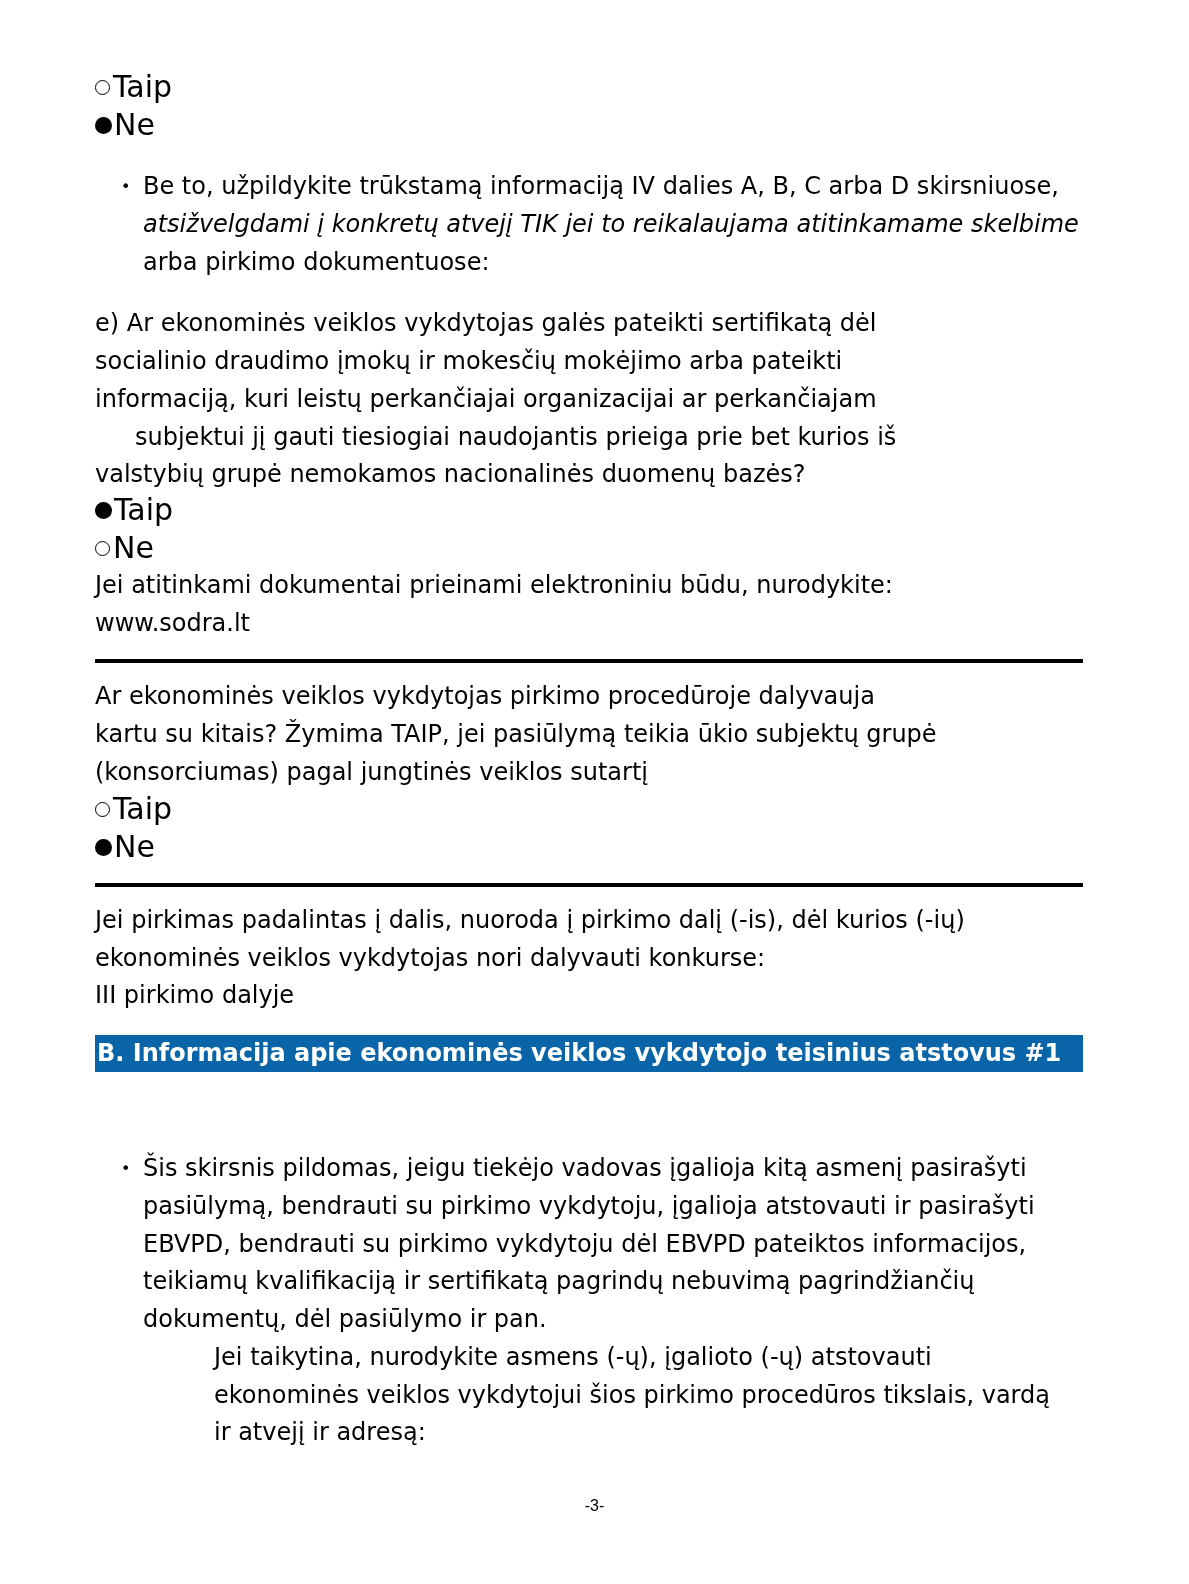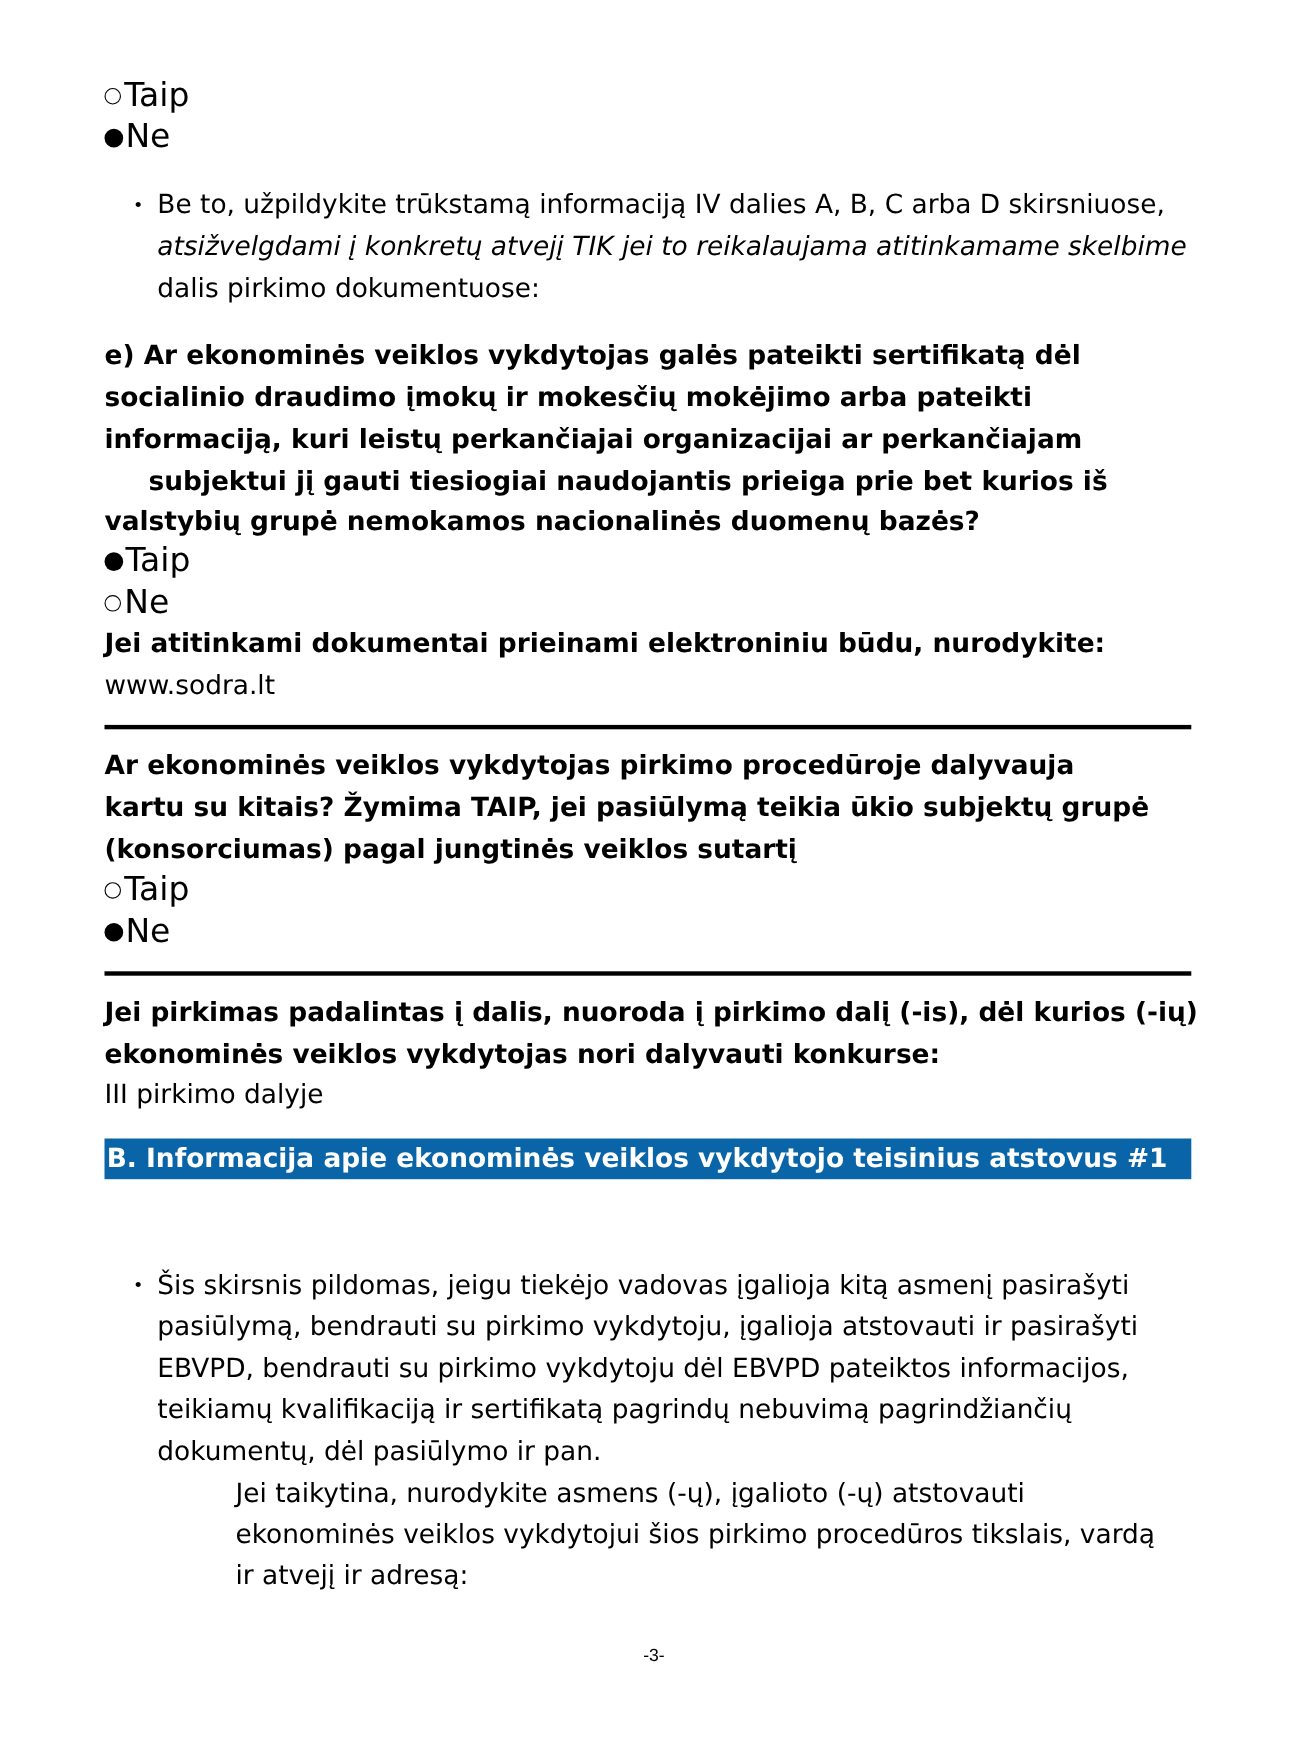--- a/index.html
+++ b/index.html
@@ -2,21 +2,21 @@
 <html><head>
   <meta charset="utf-8">
   <style>
     html, body { margin: 0; padding: 0; background: #ffffff; }
     body {
       width: 1189px; height: 1584px; position: relative; overflow: hidden;
       font-family: "DejaVu Sans", sans-serif; color: #000;
     }
     .abs { position: absolute; }
     .line { font-size: 24px; line-height: 38px; white-space: nowrap; }
-    .bold { font-weight: bold; }
+    .bold { font-weight: normal; }
     .radio-row { position: absolute; left: 95px; font-size: 30px; line-height: 38px; display: flex; align-items: center; }
     .radio { display: inline-block; width: 15px; height: 15px; border-radius: 50%; margin-right: 3px; box-sizing: border-box; }
     .radio.off { border: 1px solid #000; background: #fff; }
     .radio.on { background: #000; width: 17px; height: 17px; margin-right: 2px; }
     .rule { position: absolute; left: 95px; width: 988px; height: 4px; background: #000; }
     .section-header {
       position: absolute; left: 95px; top: 1035px; width: 988px; height: 37px;
       background: #0a65a8; color: #fff; font-weight: bold; font-size: 24px;
       line-height: 37px; padding-left: 2px; box-sizing: border-box; white-space: nowrap;
     }
@@ -31,21 +31,21 @@
   <span>Taip</span>
 </div>
 <div class="radio-row" style="top:106px;">
   <span class="radio on"></span>
   <span>Ne</span>
 </div>
 
 <span class="bullet" style="left:121px; top:177px;">•</span>
 <div class="abs line" style="left:143px; top:167px;">Be to, užpildykite trūkstamą informaciją IV dalies A, B, C arba D skirsniuose,</div>
 <div class="abs line" style="left:143px; top:205px;font-style:italic;">atsižvelgdami į konkretų atvejį TIK jei to reikalaujama atitinkamame skelbime</div>
-<div class="abs line" style="left:143px; top:243px;">dalis pirkimo dokumentuose:</div>
+<div class="abs line" style="left:143px; top:243px;">arba pirkimo dokumentuose:</div>
 
 <div class="abs line bold" style="left:95px; top:304px;">e) Ar ekonominės veiklos vykdytojas galės pateikti sertifikatą dėl</div>
 <div class="abs line bold" style="left:95px; top:342px;">socialinio draudimo įmokų ir mokesčių mokėjimo arba pateikti</div>
 <div class="abs line bold" style="left:95px; top:380px;">informaciją, kuri leistų perkančiajai organizacijai ar perkančiajam</div>
 <div class="abs line bold" style="left:95px; top:418px;margin-left:40px;">subjektui jį gauti tiesiogiai naudojantis prieiga prie bet kurios iš</div>
 <div class="abs line bold" style="left:95px; top:455px;">valstybių grupė nemokamos nacionalinės duomenų bazės?</div>
 
 <div class="radio-row" style="top:491px;">
   <span class="radio on"></span>
   <span>Taip</span>

